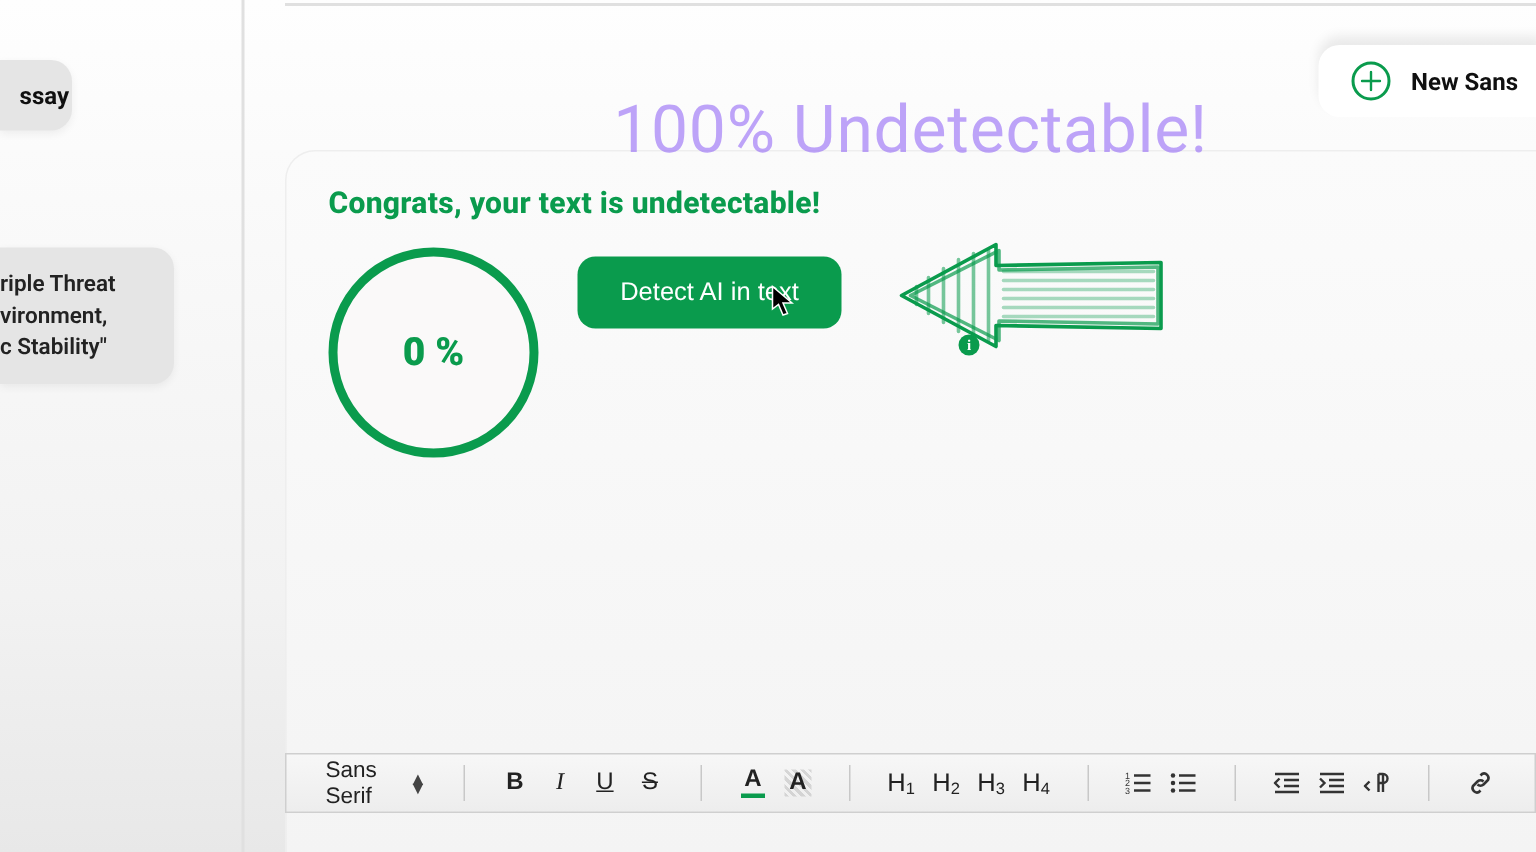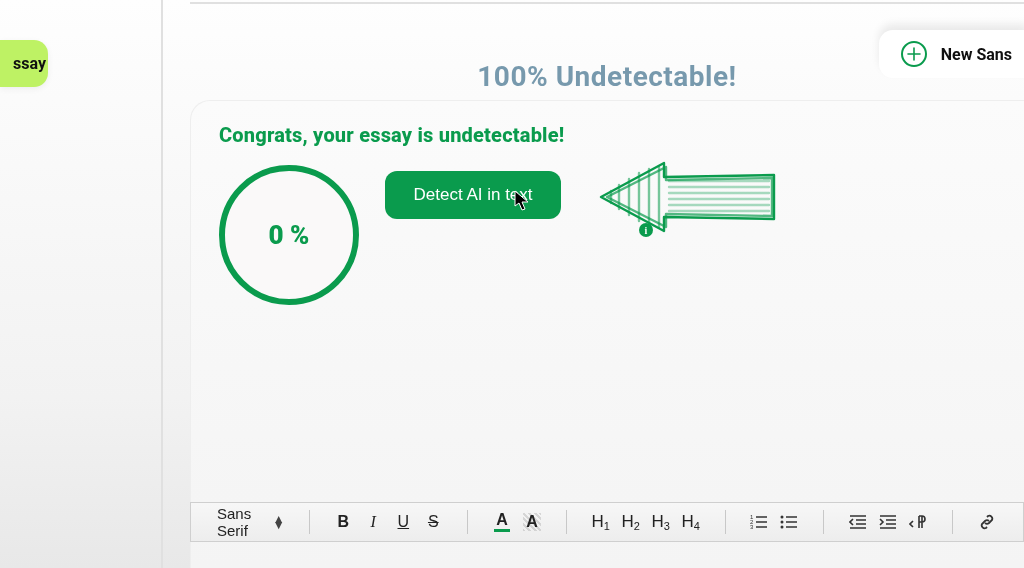--- a/index.html
+++ b/index.html
@@ -14,21 +14,21 @@
   
   .sidebar {
     position: absolute;
     left: 0;
     top: 0;
     width: 135px;
     height: 568px;
   }
   .side-item {
     position: absolute;
-    background: #bef264;
+    background: #e5e5e5;
     border-radius: 0 14px 14px 0;
     padding: 14px 0 14px 0;
     font-weight: 700;
     color: #101010;
     box-shadow: 0 2px 6px rgba(0,0,0,0.06);
   }
   .side-item.one {
     top: 40px;
     left: 0;
     width: 48px;
@@ -114,23 +114,23 @@
     border-right: none;
     border-bottom: none;
     padding: 22px 28px 0 28px;
   }
   .banner {
     position: absolute;
     left: 190px;
     right: 0;
     top: 60px;
     text-align: center;
-    font-size: 28px;
-    font-weight: 700;
-    color: #0c4a6e;
+    font-size: 44px;
+    font-weight: 400;
+    color: #8b5cf6;
     opacity: 0.55;
     letter-spacing: 0.5px;
     z-index: 5;
   }
 
   .congrats {
     font-size: 20px;
     font-weight: 800;
     color: #0a9b4d;
     letter-spacing: 0.2px;
@@ -292,39 +292,44 @@
     opacity: 0.4;
   }
 </style>
 </head>
 <body>
 
 <div class="sidebar">
   <div class="side-item one">
     <span>ssay</span>
   </div>
+  <div class="side-item two">
+    <div>riple Threat</div>
+    <div>vironment,</div>
+    <div>c Stability"</div>
+  </div>
 </div>
 
 <div class="vline"></div>
 <div class="hline"></div>
 
 <div class="banner">100% Undetectable!</div>
 
 <div class="new-essay">
   <div class="tab-bg"></div>
   <span class="plus-circle">
     <svg width="14" height="14" viewBox="0 0 14 14">
         <path d="M7 1v12M1 7h12" stroke="#0a9b4d" stroke-width="1.6" stroke-linecap="round"></path>
       </svg>
   </span>
   <span>New Sans</span>
 </div>
 
 <div class="card">
-  <div class="congrats">Congrats, your essay is undetectable!</div>
+  <div class="congrats">Congrats, your text is undetectable!</div>
 
   <div class="result-row">
     <div class="ring">
       <span>0 %</span>
     </div>
     <div class="btns">
       <button class="btn">
         <span>Detect AI in text</span>
       </button>
     </div>

